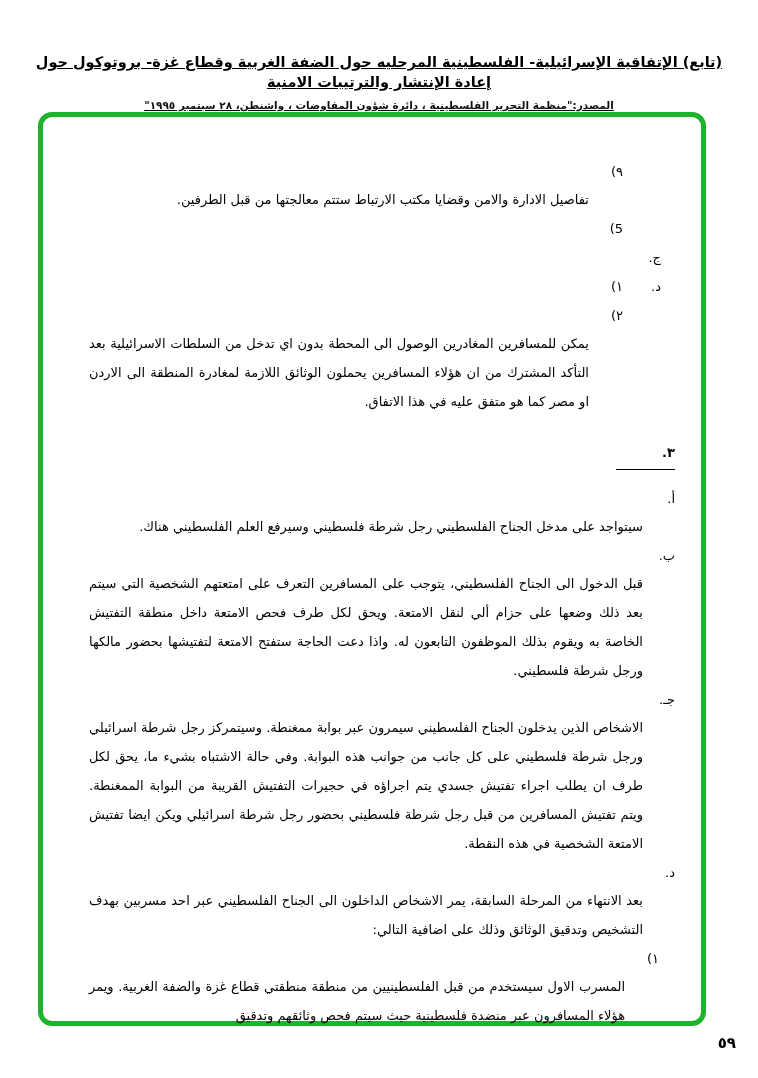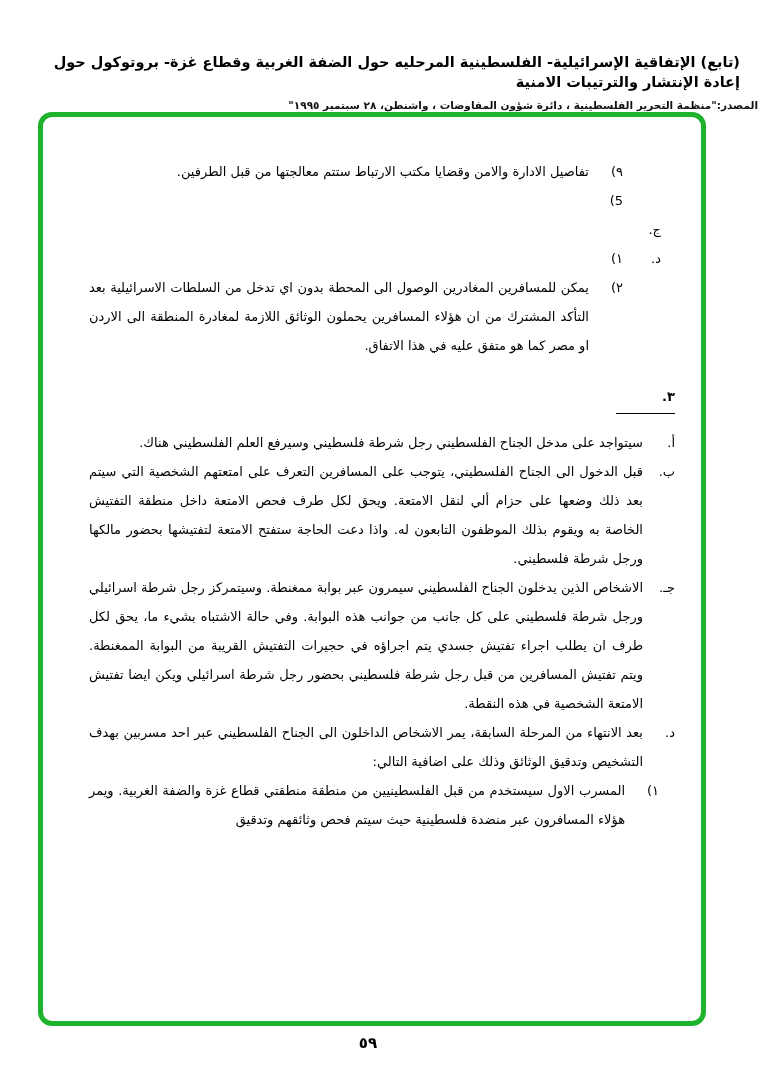--- a/index.html
+++ b/index.html
@@ -12,22 +12,23 @@
   .page {
     position: relative;
     width: 758px;
     height: 1078px;
     background: #ffffff;
     overflow: hidden;
   }
   
   .header {
     direction: rtl;
-    text-align: right;
+    text-align: center;
     padding-top: 52px;
+    text-decoration: underline;
   }
   .doc-title {
     font-size: 14.5px;
     font-weight: bold;
     line-height: 20px;
     padding: 0 18px;
   }
   .doc-source {
     font-size: 10.5px;
     font-weight: bold;
@@ -58,41 +59,42 @@
     display: flex;
     align-items: flex-start;
   }
   .row.p1 { margin-right: 14px; }
   .col-letter  { flex: 0 0 38px; }
   .col-num     { flex: 0 0 34px; }
   .col-letter3 { flex: 0 0 32px; }
   .txt {
     flex: 1;
     text-align: justify;
+    margin-top: 28px;
   }
   
   .heading-row {
     margin: 22px 0 14px 0;
   }
   .h-underline {
     display: inline-flex;
     border-bottom: 1.5px solid #000;
     padding-bottom: 2px;
     font-weight: bold;
   }
   .h-gap { display: inline-block; width: 46px; }
   
   .row.sub { margin-right: 16px; }
   
   .page-number {
     position: absolute;
     left: 0;
     right: 22px;
     top: 1034px;
-    text-align: center;
+    text-align: right;
     font-size: 15px;
     font-weight: bold;
     direction: rtl;
   }
 </style>
 </head>
 <body>
 
 <div class="page">
 

